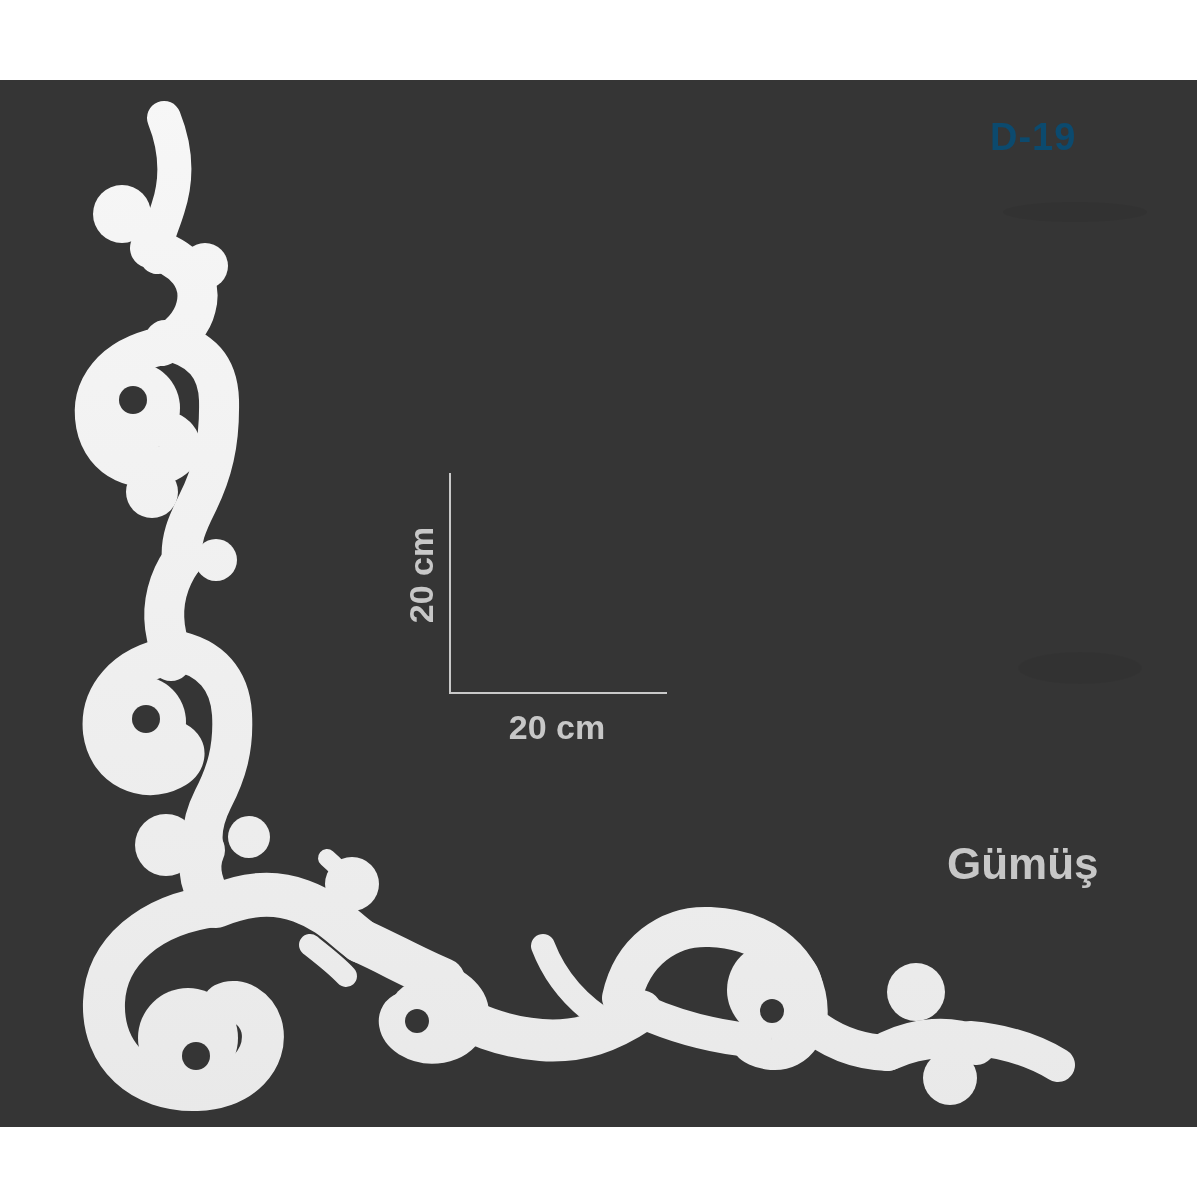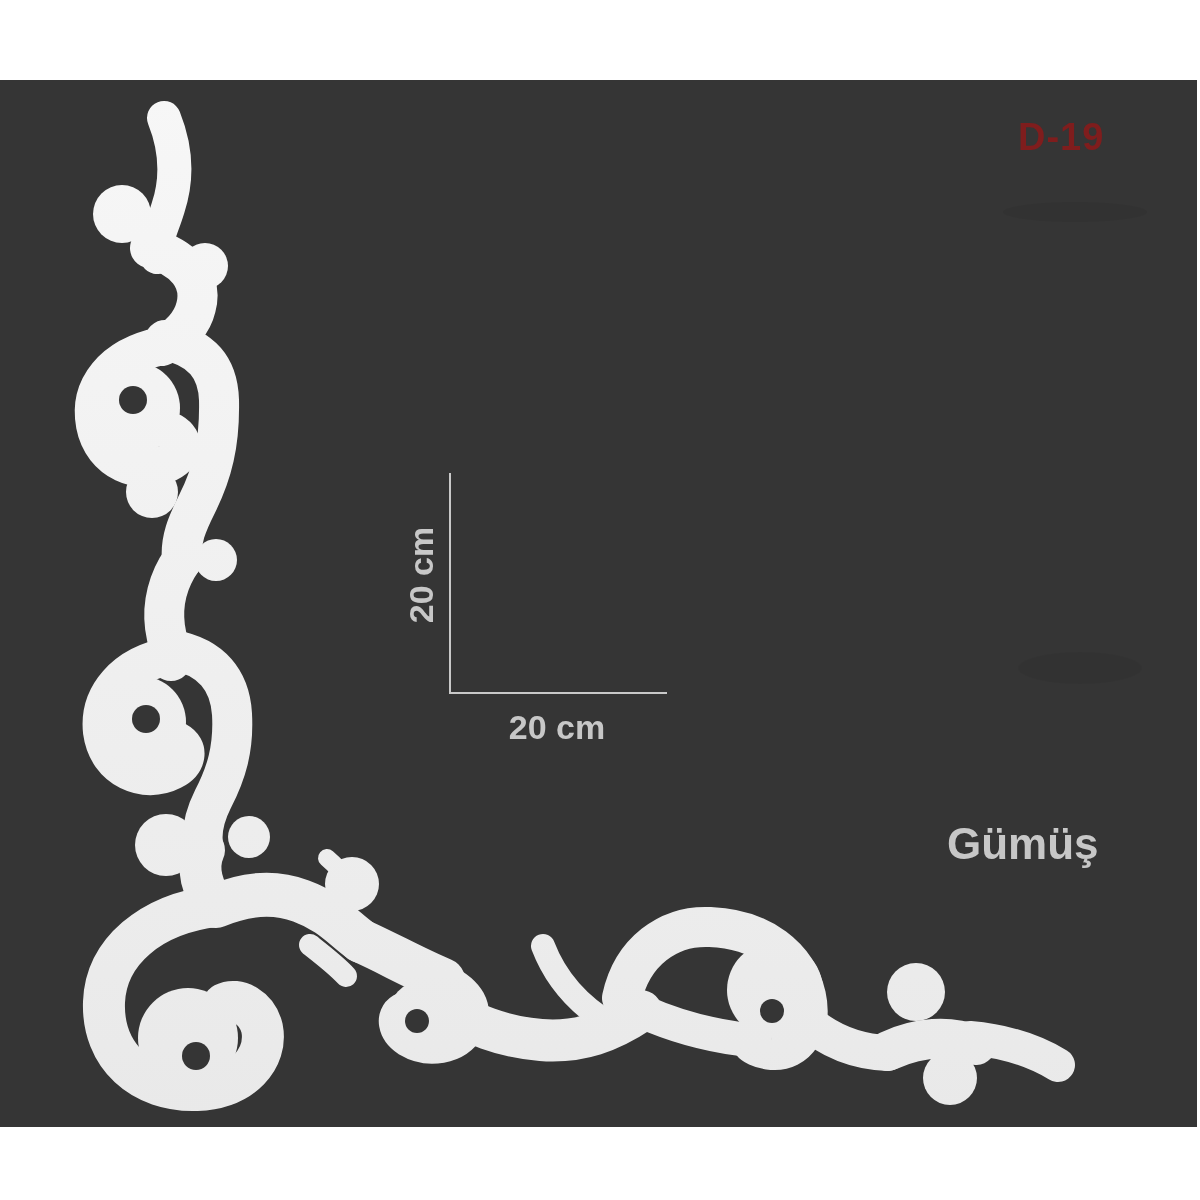--- a/index.html
+++ b/index.html
@@ -13,21 +13,21 @@
   }
   .ornament-svg{
     position:absolute;left:0;top:0;width:1200px;height:1200px;
     pointer-events:none;
   }
   .label{
     position:absolute;font-weight:bold;color:#c7c7c7;line-height:1;
     white-space:nowrap;
   }
   .model-code{left:990px;top:118px;font-size:38px;letter-spacing:1px;}
-  .color-name{left:947px;top:822px;font-size:44px;}
+  .color-name{left:947px;top:842px;font-size:44px;}
   .dim-label-h{left:557px;top:727px;font-size:34px;transform:translate(-50%,-50%);}
   .dim-label-v{
     left:421px;top:575px;font-size:34px;
     transform:translate(-50%,-50%) rotate(-90deg);
   }
   .dim-line{position:absolute;background:#c9c9c9;}
   .dim-line-v{left:449px;top:473px;width:2px;height:220px;}
   .dim-line-h{left:449px;top:692px;width:218px;height:2px;}
 </style>
 </head>
@@ -99,14 +99,14 @@
     <circle cx="772" cy="1011" r="12"></circle>
   </g>
 </svg>
 
 <div class="dim-line dim-line-v" style="background-color: rgb(201, 201, 201);"></div>
 <div class="dim-line dim-line-h" style="background-color: rgb(201, 201, 201);"></div>
 
 <div class="label dim-label-v" style="color: rgb(199, 199, 199);">20 cm</div>
 <div class="label dim-label-h" style="color: rgb(199, 199, 199);">20 cm</div>
 
-<div class="label model-code" style="color: #7f1d1d; margin-left: 28px;">D-19</div>
+<div class="label model-code" style="color: #0c4a6e;">D-19</div>
 <div class="label color-name" style="color: rgb(199, 199, 199);">Gümüş</div>
 
 </body></html>

